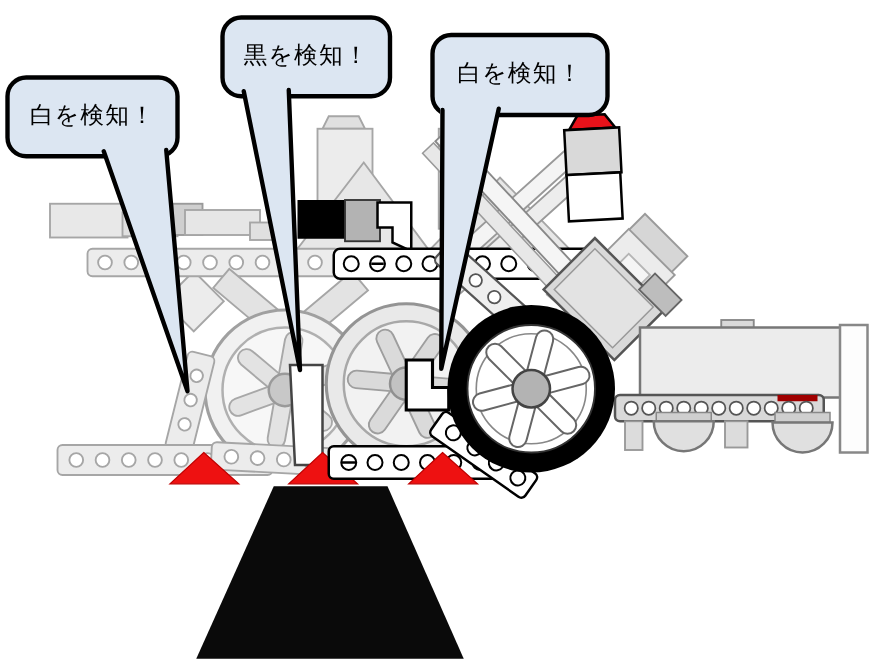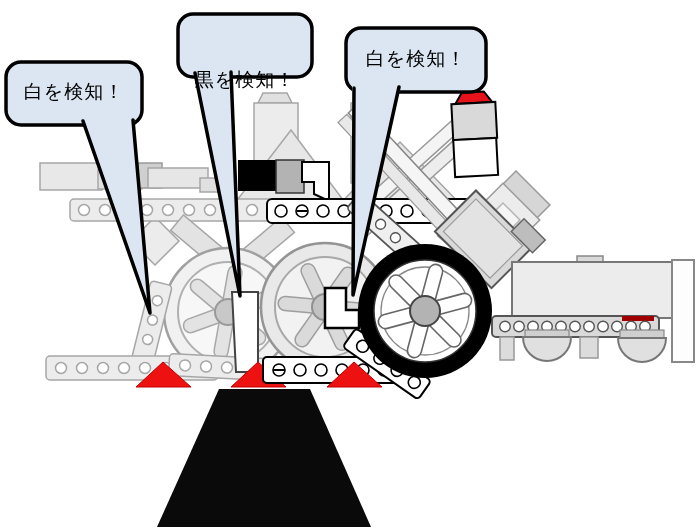--- a/index.html
+++ b/index.html
@@ -271,15 +271,15 @@
 
     <g>
       <rect x="346" y="28" width="140" height="64" rx="15" fill="var(--bubble-fill,#dce6f2)" stroke="#000" stroke-width="3.5"></rect>
       <polygon points="352,85 353,296 400,85" fill="var(--bubble-fill,#dce6f2)"></polygon>
       <path d="M354 88 L353 295 L399 87" fill="none" stroke="#000" stroke-width="3.5" stroke-linejoin="round" stroke-linecap="round"></path>
     </g>
   </g>
 </svg>
 
   <div class="bubble-text" style="left:6px;top:62px;width:136px;height:60px;">白を検知！</div>
-  <div class="bubble-text" style="left:178px;top:14px;width:134px;height:60px;margin-top:36px;">黒を検知！</div>
+  <div class="bubble-text" style="left:178px;top:14px;width:134px;height:60px;">黒を検知！</div>
   <div class="bubble-text" style="left:346px;top:28px;width:140px;height:61px;">白を検知！</div>
 </div>
 
 </body></html>

